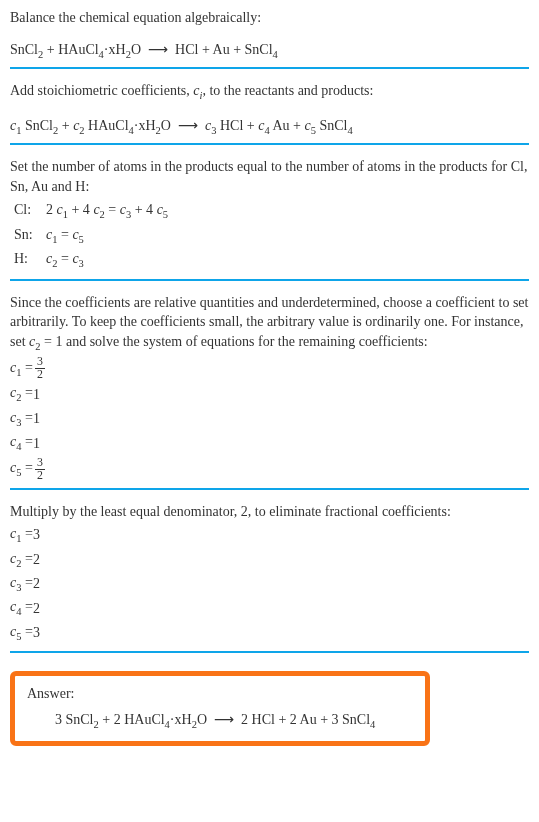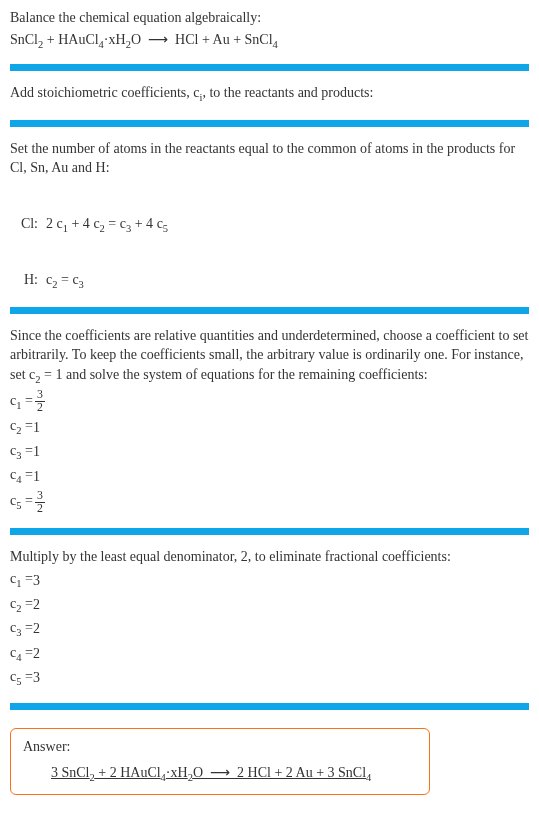--- a/index.html
+++ b/index.html
@@ -10,54 +10,54 @@
     body {
       font-family: Georgia, 'Times New Roman', serif;
       font-size: 14px;
       line-height: 1.4;
       color: #333;
       background: #fff;
       padding: 8px 10px;
       width: 539px;
     }
     .section {
-      border-bottom: 7px solid #0ea5e9;
-      padding-bottom: 12px;
+      border-bottom: 2px solid #0ea5e9;
+      padding-bottom: 5px;
       margin-bottom: 12px;
     }
     .section:last-of-type {
       border-bottom: none;
     }
     .intro-line {
       margin-bottom: 2px;
     }
     .equation {
       font-family: Georgia, serif;
-      margin-top: 2px;
+      margin-top: 12px;
     }
     sub {
       font-size: 0.75em;
       vertical-align: sub;
     }
     .italic {
+      font-style: italic;
     }
     .atom-table {
       margin-top: 4px;
       margin-left: 4px;
     }
     .atom-row {
       display: flex;
       align-items: baseline;
       margin-bottom: 2px;
     }
     .atom-label {
       width: 32px;
-      text-align: right;
+      text-align: left;
       padding-right: 8px;
-      margin-top: 32px;
     }
     .coef-list {
     }
     .coef-row {
       margin-bottom: 2px;
       display: flex;
       align-items: center;
     }
     .frac {
       display: inline-flex;
@@ -69,56 +69,60 @@
       margin: 0 2px;
     }
     .frac .num {
       border-bottom: 1px solid #333;
       padding: 0 2px;
     }
     .frac .den {
       padding: 0 2px;
     }
     .answer-box {
-      border: 1px solid #f97316;
+      border: 5px solid #f97316;
       border-radius: 6px;
       padding: 8px 12px;
       margin-top: 6px;
       display: inline-block;
       min-width: 420px;
     }
     .answer-label {
       margin-bottom: 6px;
     }
     .answer-eq {
       padding-left: 28px;
-      text-decoration: underline;
     }
     .spacer-top {
       margin-top: 10px;
     }
   </style>
 </head>
 <body>
 
 <div class="section">
   <div class="intro-line">Balance the chemical equation algebraically:</div>
   <div class="equation">SnCl<sub>2</sub> + HAuCl<sub>4</sub>·xH<sub>2</sub>O &nbsp;⟶&nbsp; HCl + Au + SnCl<sub>4</sub></div>
 </div>
 
 <div class="section">
   <div class="intro-line">Add stoichiometric coefficients, <span class="italic">c<sub>i</sub></span>, to the reactants and products:</div>
+  <div class="equation"><span class="italic">c</span><sub>1</sub> SnCl<sub>2</sub> + <span class="italic">c</span><sub>2</sub> HAuCl<sub>4</sub>·xH<sub>2</sub>O &nbsp;⟶&nbsp; <span class="italic">c</span><sub>3</sub> HCl + <span class="italic">c</span><sub>4</sub> Au + <span class="italic">c</span><sub>5</sub> SnCl<sub>4</sub></div>
 </div>
 
 <div class="section">
-  <div class="intro-line">Set the number of atoms in the reactants equal to the common of atoms in the products for Cl, Sn, Au and H:</div>
+  <div class="intro-line">Set the number of atoms in the products equal to the number of atoms in the products for Cl, Sn, Au and H:</div>
   <div class="atom-table" id="atom-table">
       <div class="atom-row">
         <div class="atom-label">Cl:</div>
         <div>2 <span class="italic">c</span><sub>1</sub> + 4 <span class="italic">c</span><sub>2</sub> = <span class="italic">c</span><sub>3</sub> + 4 <span class="italic">c</span><sub>5</sub></div>
+      </div>
+      <div class="atom-row">
+        <div class="atom-label">Sn:</div>
+        <div><span class="italic">c</span><sub>1</sub> = <span class="italic">c</span><sub>5</sub></div>
       </div>
       <div class="atom-row">
         <div class="atom-label">H:</div>
         <div><span class="italic">c</span><sub>2</sub> = <span class="italic">c</span><sub>3</sub></div>
       </div>
     </div>
 </div>
 
 <div class="section">
   <div class="intro-line spacer-top">Since the coefficients are relative quantities and underdetermined, choose a coefficient to set arbitrarily. To keep the coefficients small, the arbitrary value is ordinarily one. For instance, set <span class="italic">c</span><sub>2</sub> = 1 and solve the system of equations for the remaining coefficients:</div>

